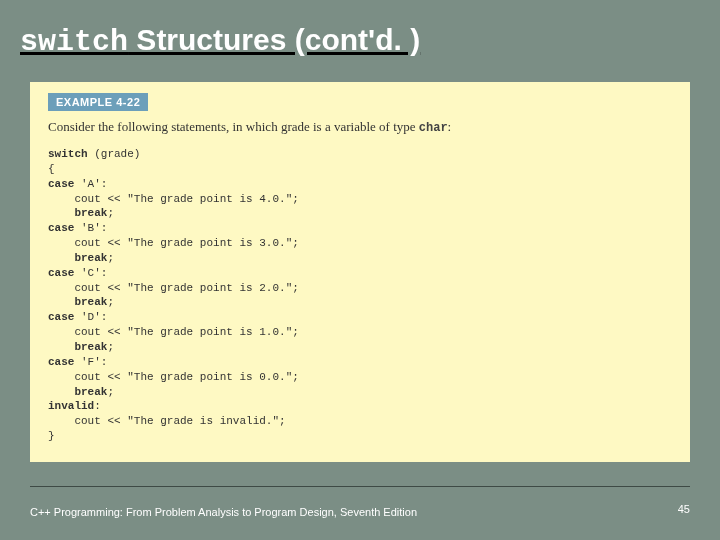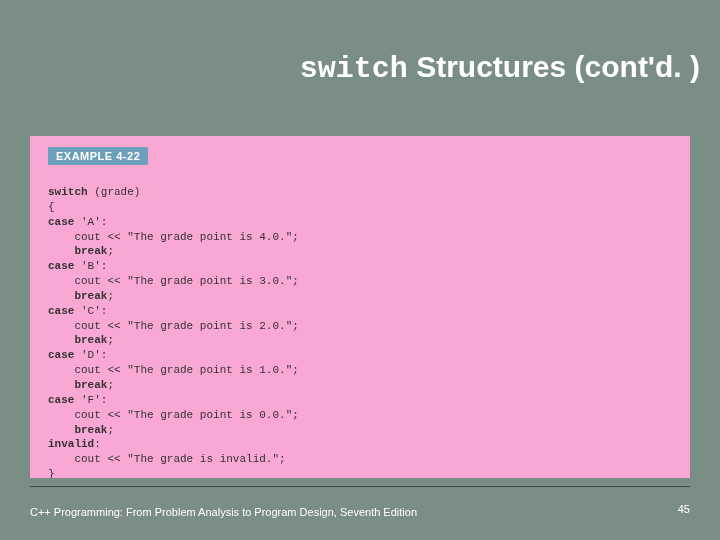--- a/index.html
+++ b/index.html
@@ -6,40 +6,41 @@
   body {
     width: 720px;
     height: 540px;
     background: #7b8e85;
     font-family: Arial, sans-serif;
     position: relative;
     overflow: hidden;
   }
   .title-bar {
     width: 100%;
-    height: 136px;
+    height: 82px;
     background: #7b8e85;
     display: flex;
     align-items: center;
-    justify-content: flex-end;
+    justify-content: flex-start;
     padding: 0 20px;
+    text-decoration: underline;
   }
   .title-text {
     color: #ffffff;
     font-size: 30px;
     font-weight: bold;
     font-family: 'Comic Sans MS', cursive, sans-serif;
     text-align: center;
   }
   .title-mono {
     font-family: 'Courier New', monospace;
     font-weight: bold;
   }
   .content-area {
-    background: #f9a8d4;
+    background: #fef9c3;
     margin: 0 30px;
     width: 660px;
     height: 380px;
     padding: 10px 18px 14px 18px;
     position: relative;
   }
   .example-badge {
     display: inline-block;
     background: #6c9fba;
     color: #ffffff;
@@ -105,20 +106,23 @@
 <body>
 
 <div class="title-bar">
   <div class="title-text">
     <span class="title-mono">switch</span><span> Structures (cont'd. )</span>
   </div>
 </div>
 
 <div class="content-area">
   <div class="example-badge">EXAMPLE 4-22</div>
+  <div class="intro-line">
+    <span>Consider the following statements, in which grade is a variable of type </span><span class="type-word">char</span><span>:</span>
+  </div>
   <div class="code-block" id="code-block"><span class="kw">switch</span><span> (grade)
 {
 </span><span class="kw">case</span><span> 'A':
     cout &lt;&lt; "The grade point is 4.0.";
     </span><span class="kw">break</span><span>;
 </span><span class="kw">case</span><span> 'B':
     cout &lt;&lt; "The grade point is 3.0.";
     </span><span class="kw">break</span><span>;
 </span><span class="kw">case</span><span> 'C':
     cout &lt;&lt; "The grade point is 2.0.";

